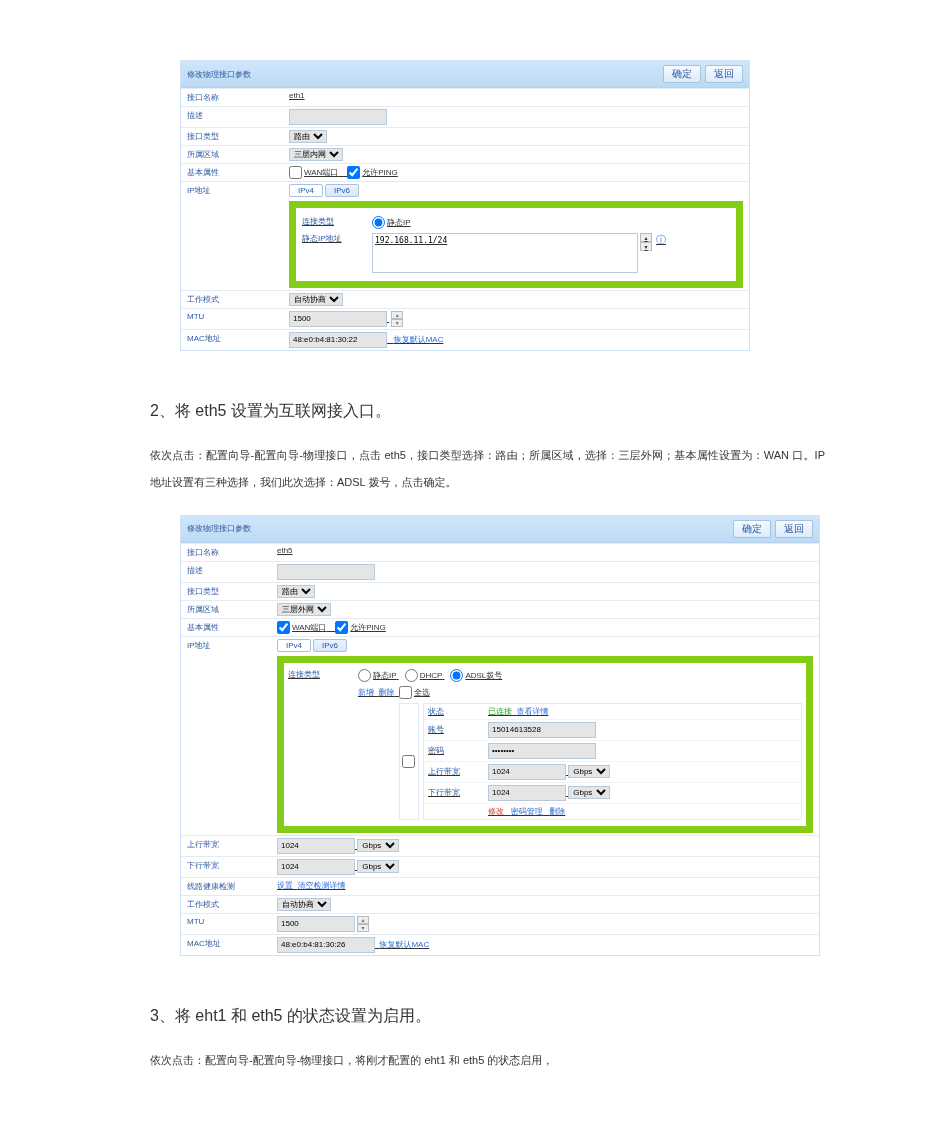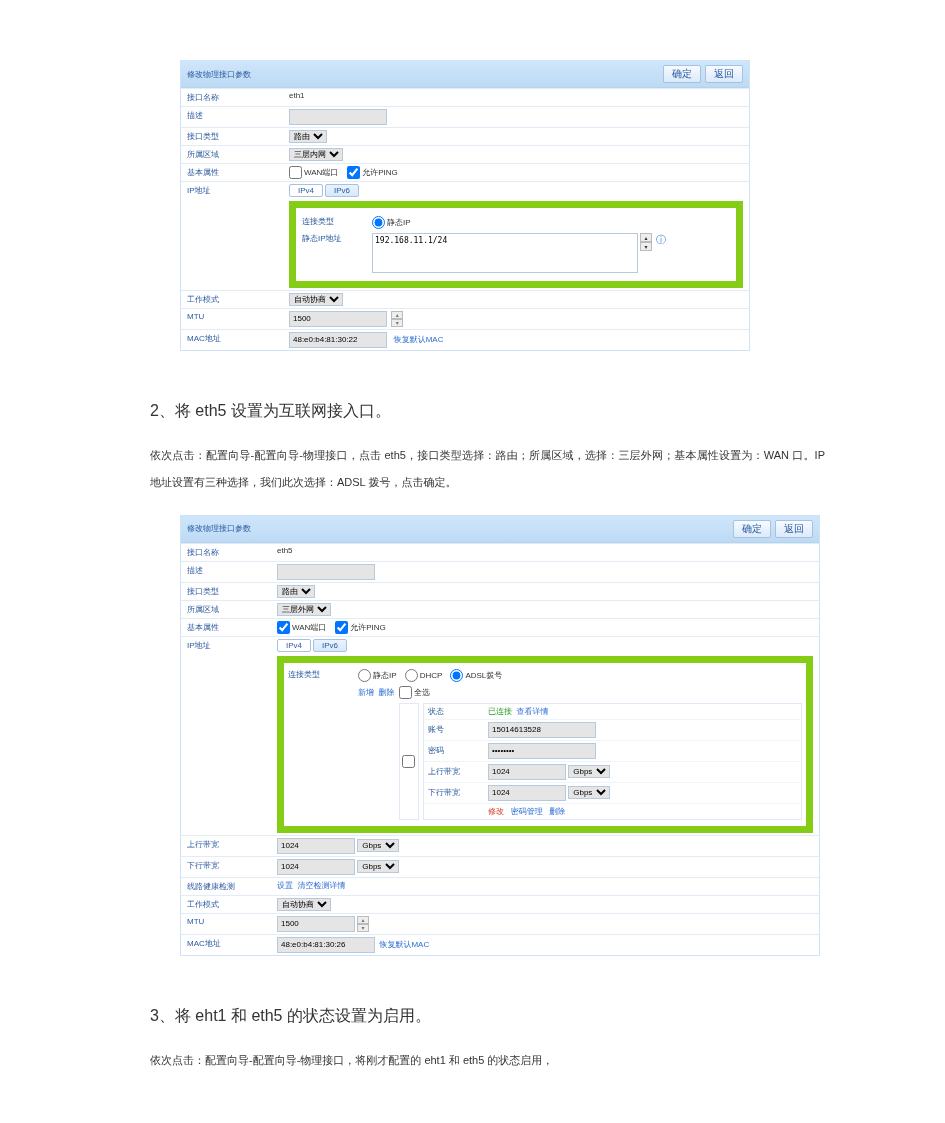--- a/index.html
+++ b/index.html
@@ -46,20 +46,21 @@
   .row:first-of-type{border-top:none;}
   .lab{
     width:90px;
     padding:3px 6px;
     color:#2b5aa0;
     flex:none;
   }
   .val{
     flex:1;
     padding:2px 6px;
+    text-decoration:underline;
   }
   .input{
     border:1px solid #b8c9db;
     background:#e5e5e5;
     padding:1px 3px;
     font-size:8px;
     height:12px;
     line-height:12px;
     display:inline-block;
   }

